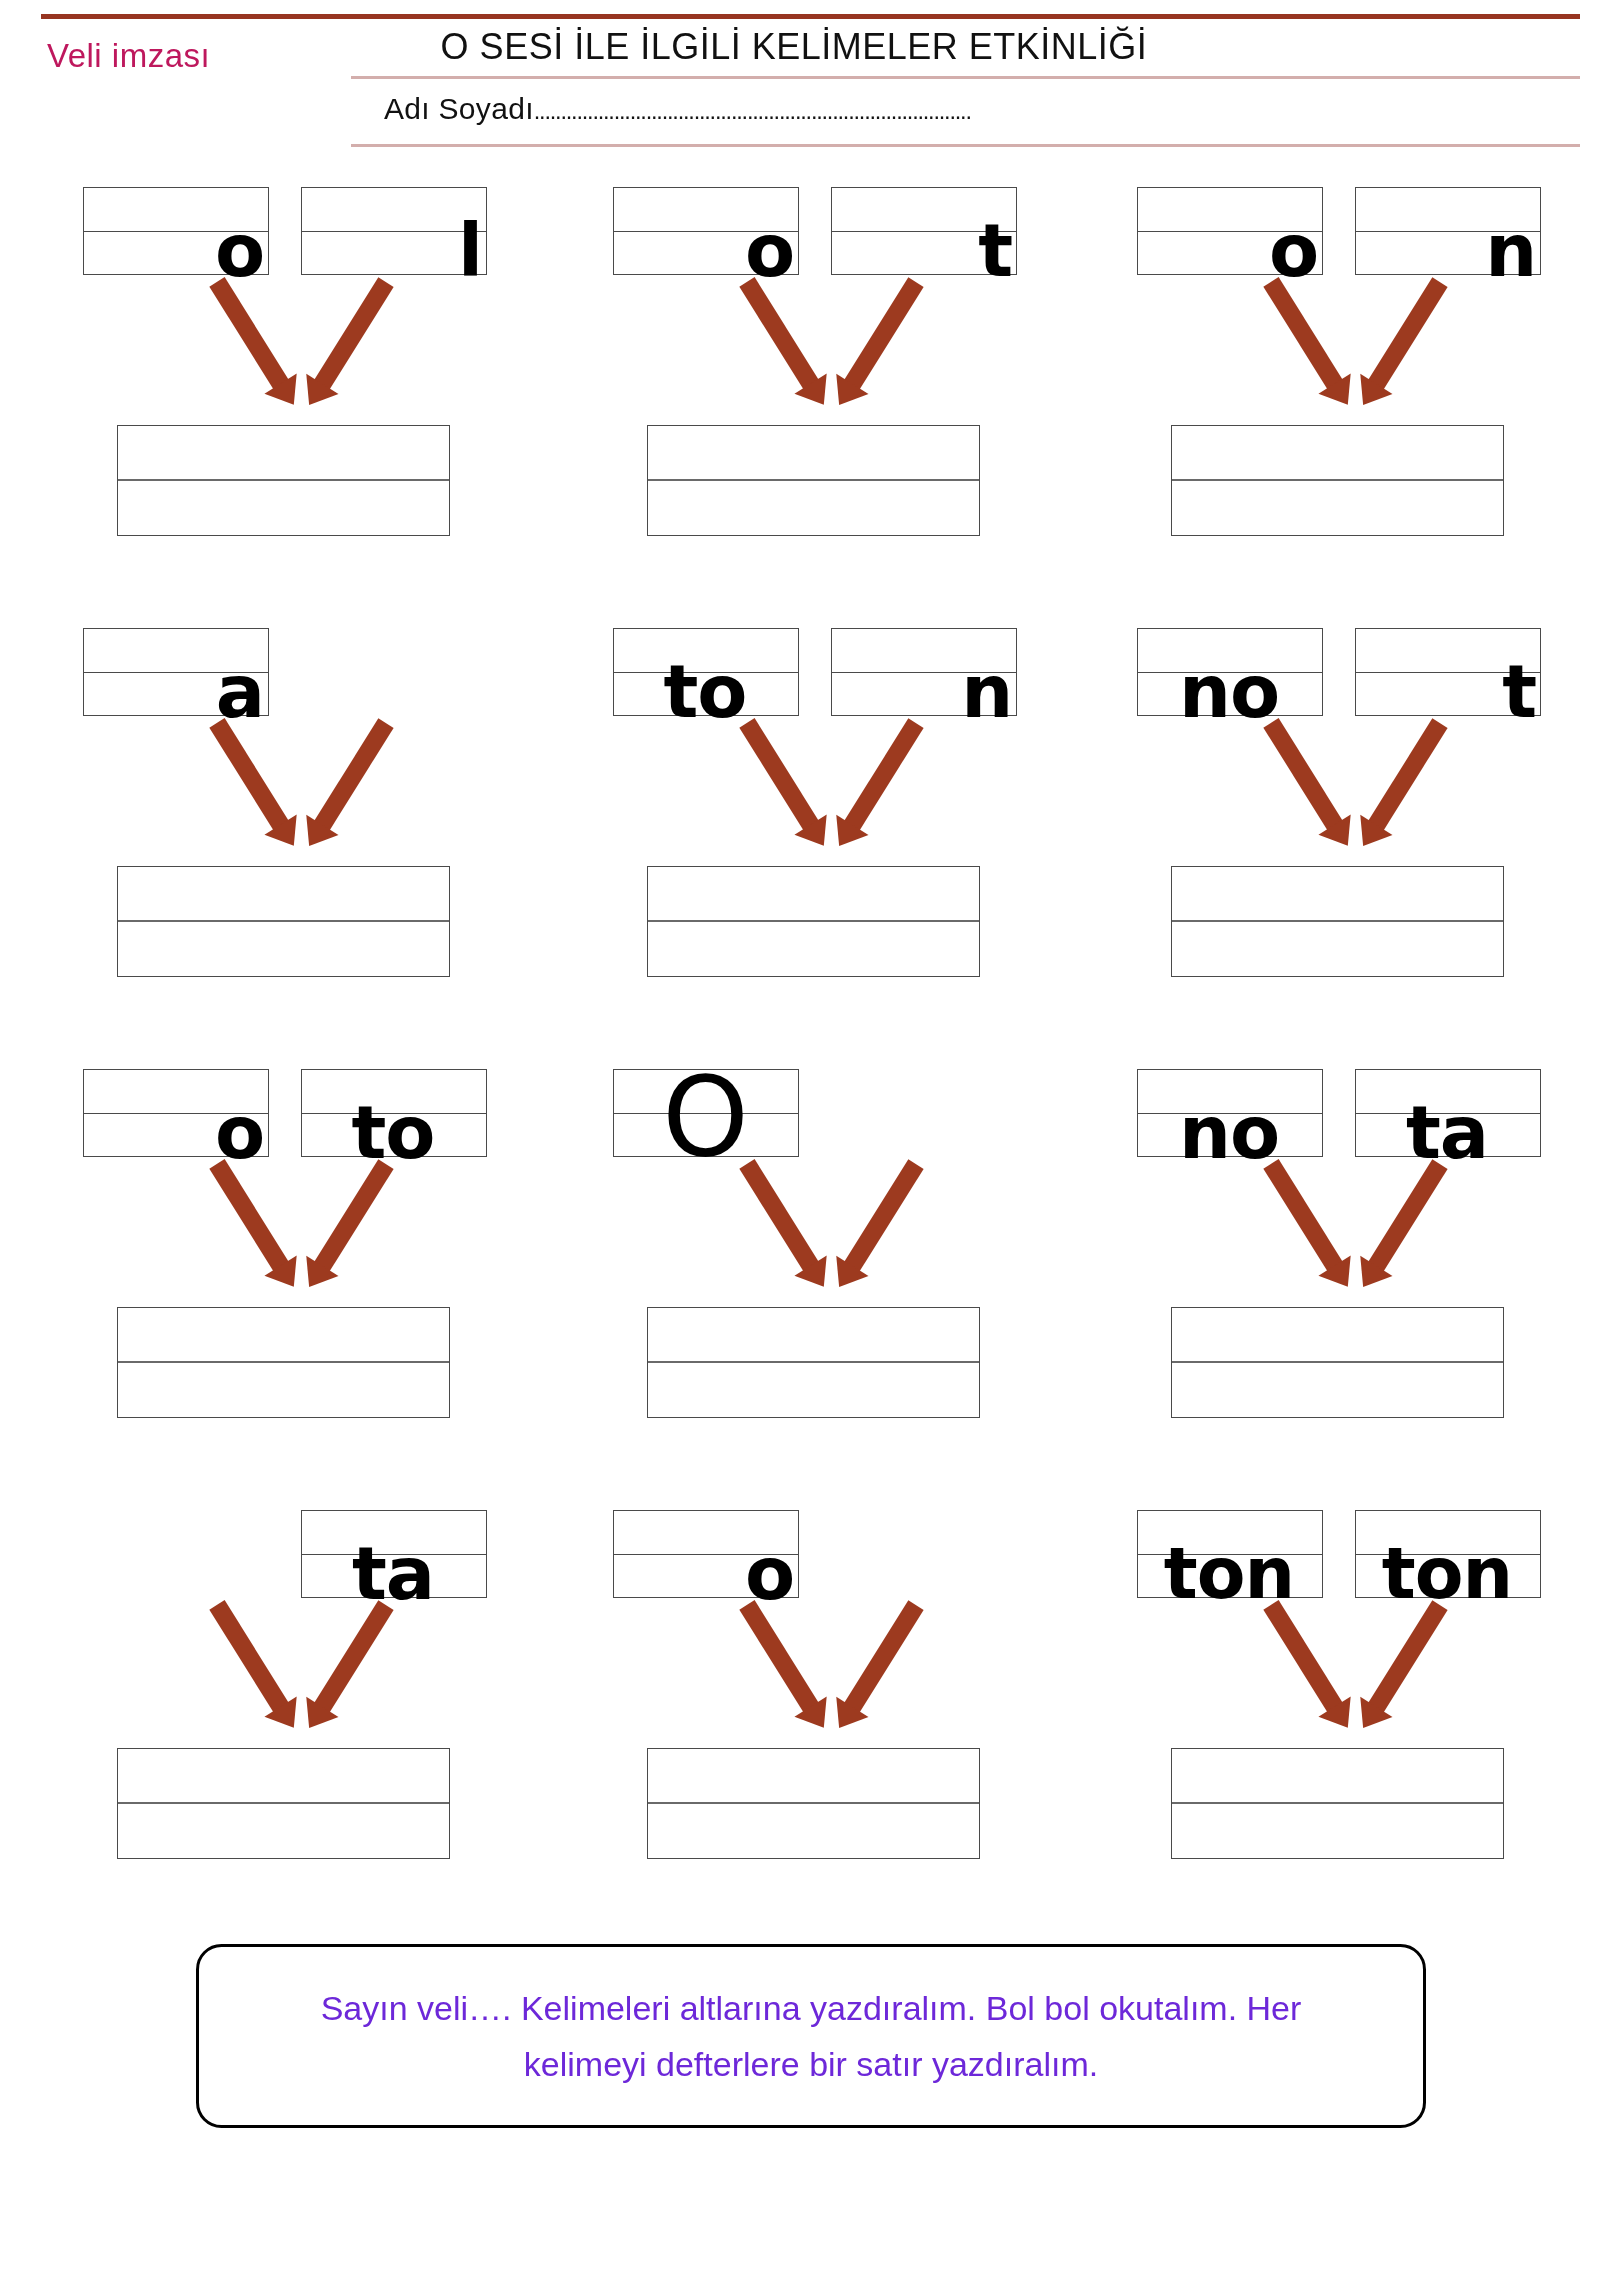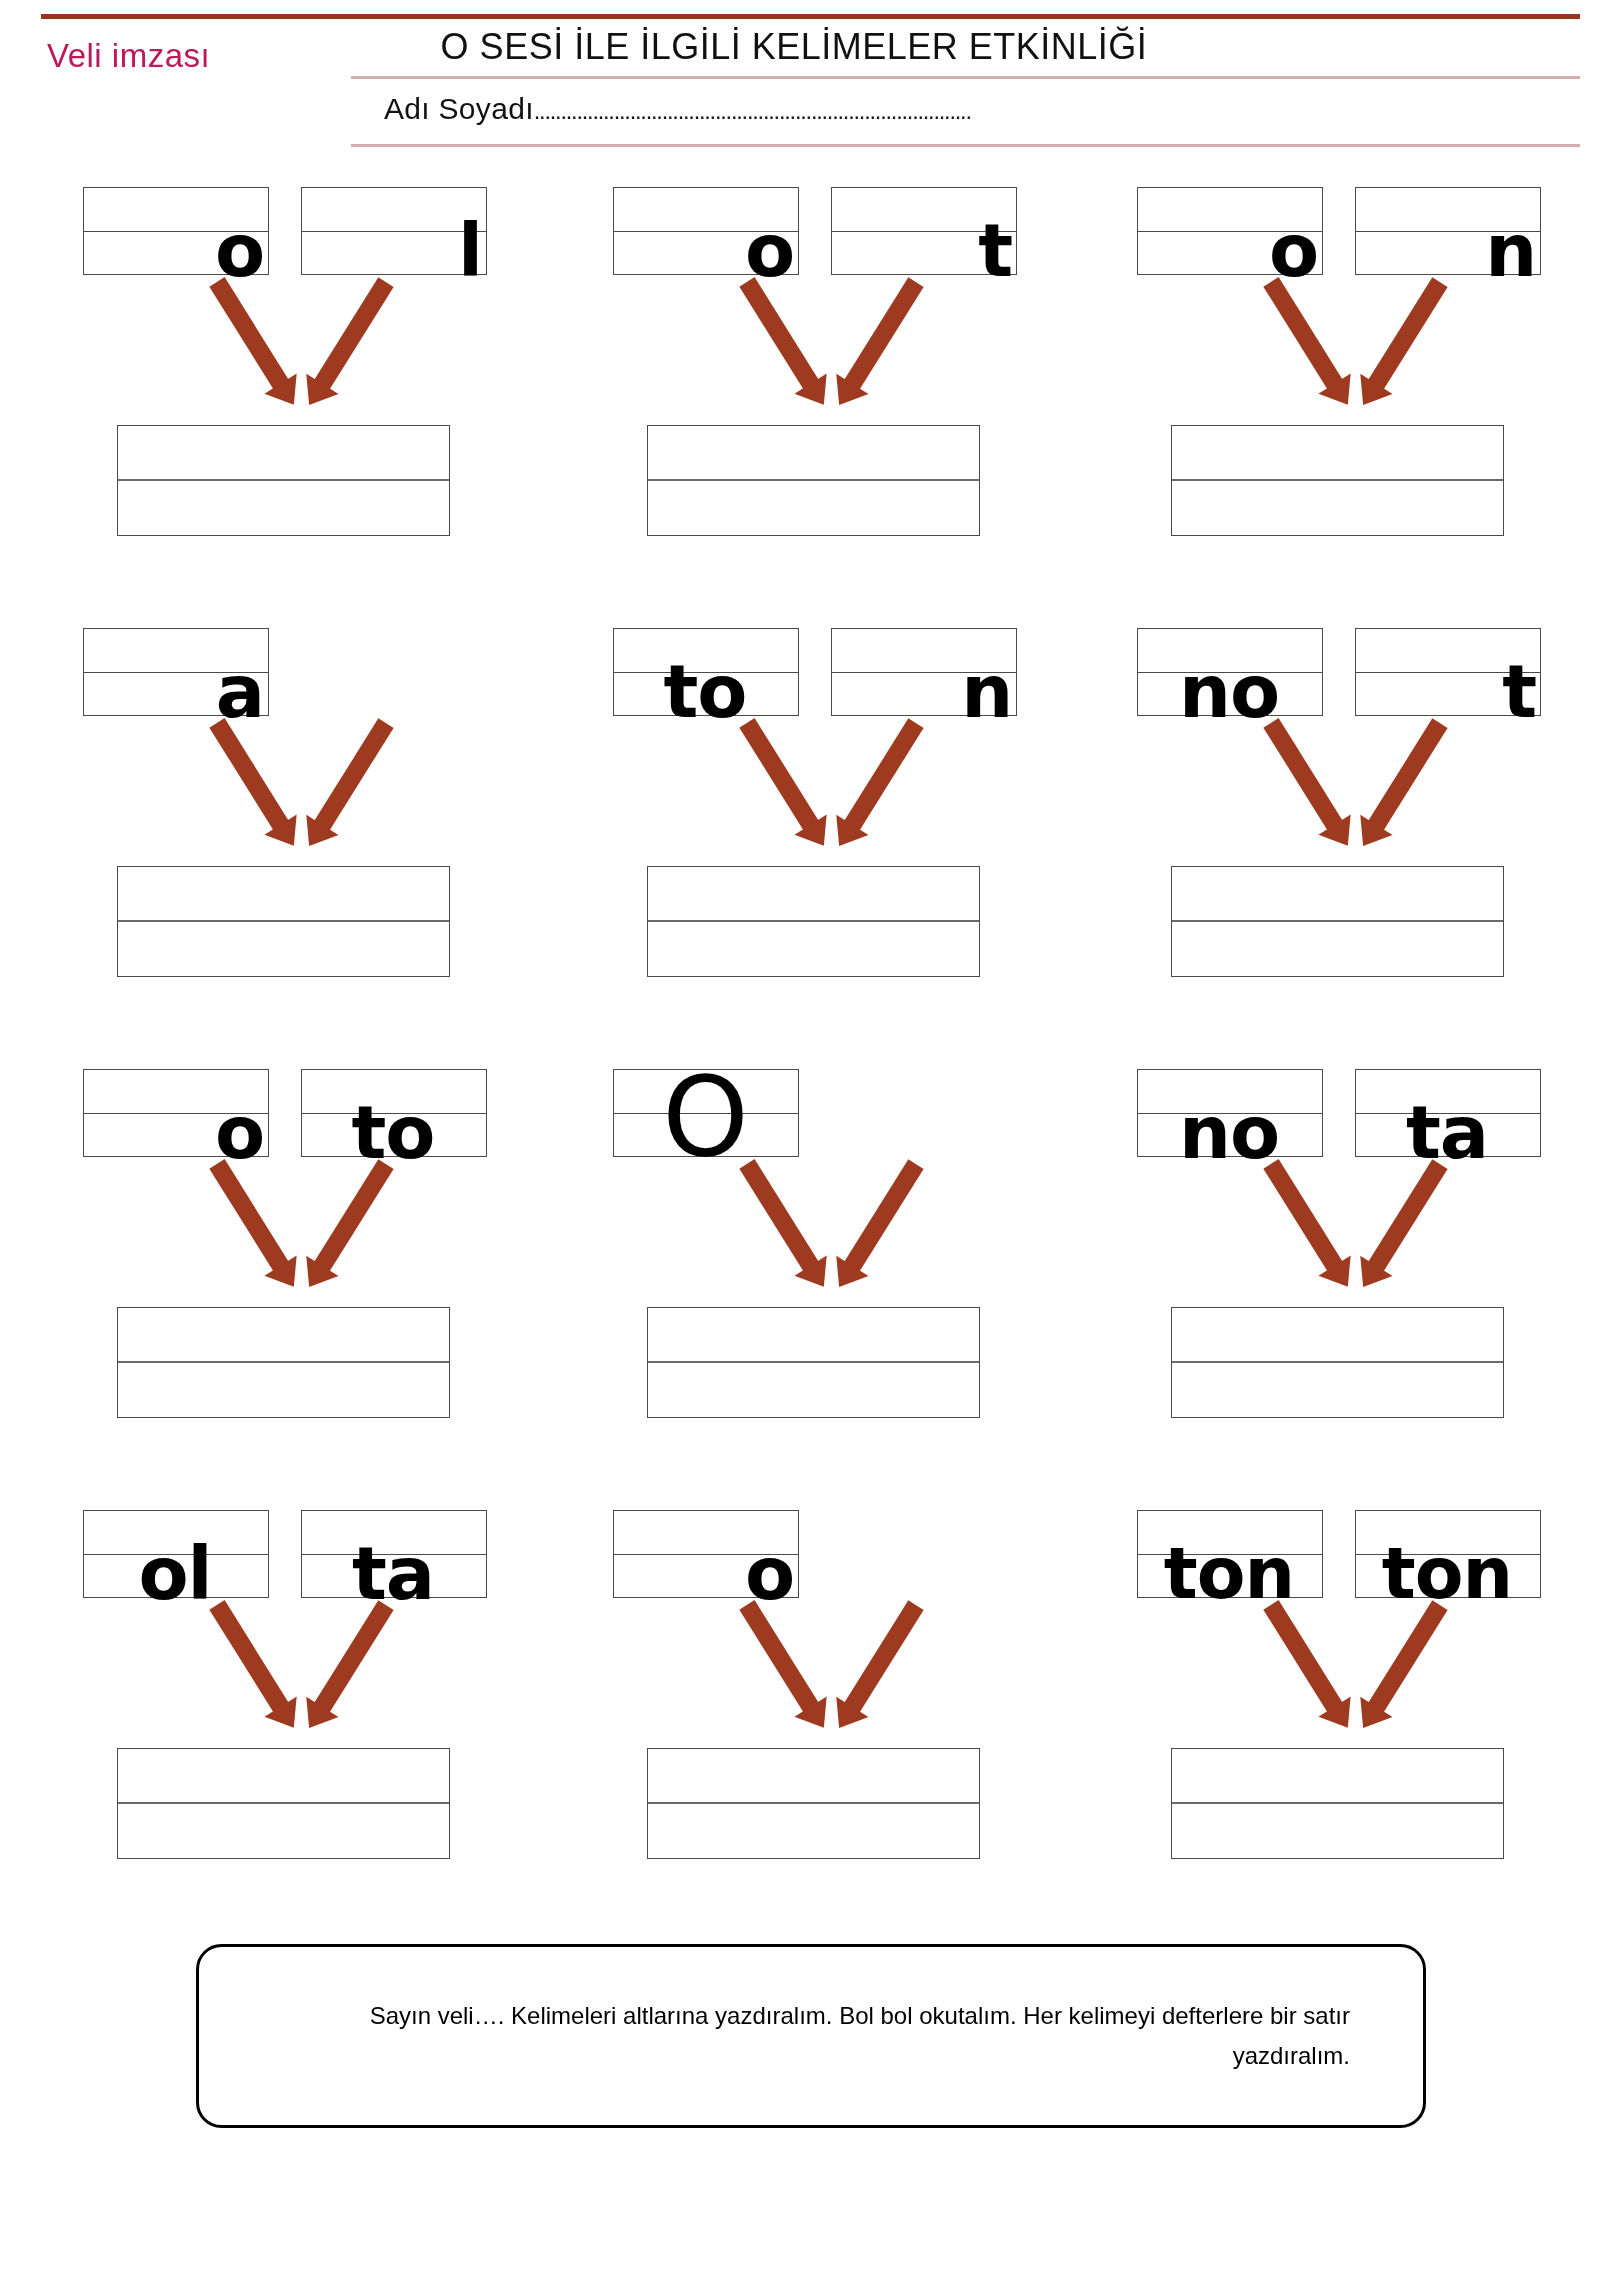--- a/index.html
+++ b/index.html
@@ -214,24 +214,24 @@
     height: 184px;
     border: 3.3px solid #000;
     border-radius: 25.5px;
     box-sizing: border-box;
     display: flex;
     align-items: center;
     justify-content: center;
   }
   .note-text {
     width: 1078px;
-    text-align: right;
-    font-size: 24px;
+    text-align: center;
+    font-size: 34px;
     line-height: 1.65;
-    color: #000000;
+    color: #6d28d9;
     font-family: "Liberation Sans", sans-serif;
   }
 </style>
 </head>
 <body>
 
 <div class="header">
   <div class="rule-top"></div>
   <div class="veli-imza">Veli imzası</div>
   <div class="sheet-title">O SESİ İLE İLGİLİ KELİMELER ETKİNLİĞİ</div>
@@ -371,24 +371,20 @@
         </div>
         <div class="arrow a-left"></div>
         <div class="arrow a-right"></div>
         <div class="ans-box">
           <div class="midline"></div>
         </div>
       </div>
     </div>
     <div class="row">
       <div class="group g0">
-        <div class="syl-box left">
-          <div class="midline"></div>
-          <div class="syl-text align-center">ol</div>
-        </div>
         <div class="syl-box right">
           <div class="midline"></div>
           <div class="syl-text align-center">ta</div>
         </div>
         <div class="arrow a-left"></div>
         <div class="arrow a-right"></div>
         <div class="ans-box">
           <div class="midline"></div>
         </div>
       </div>

